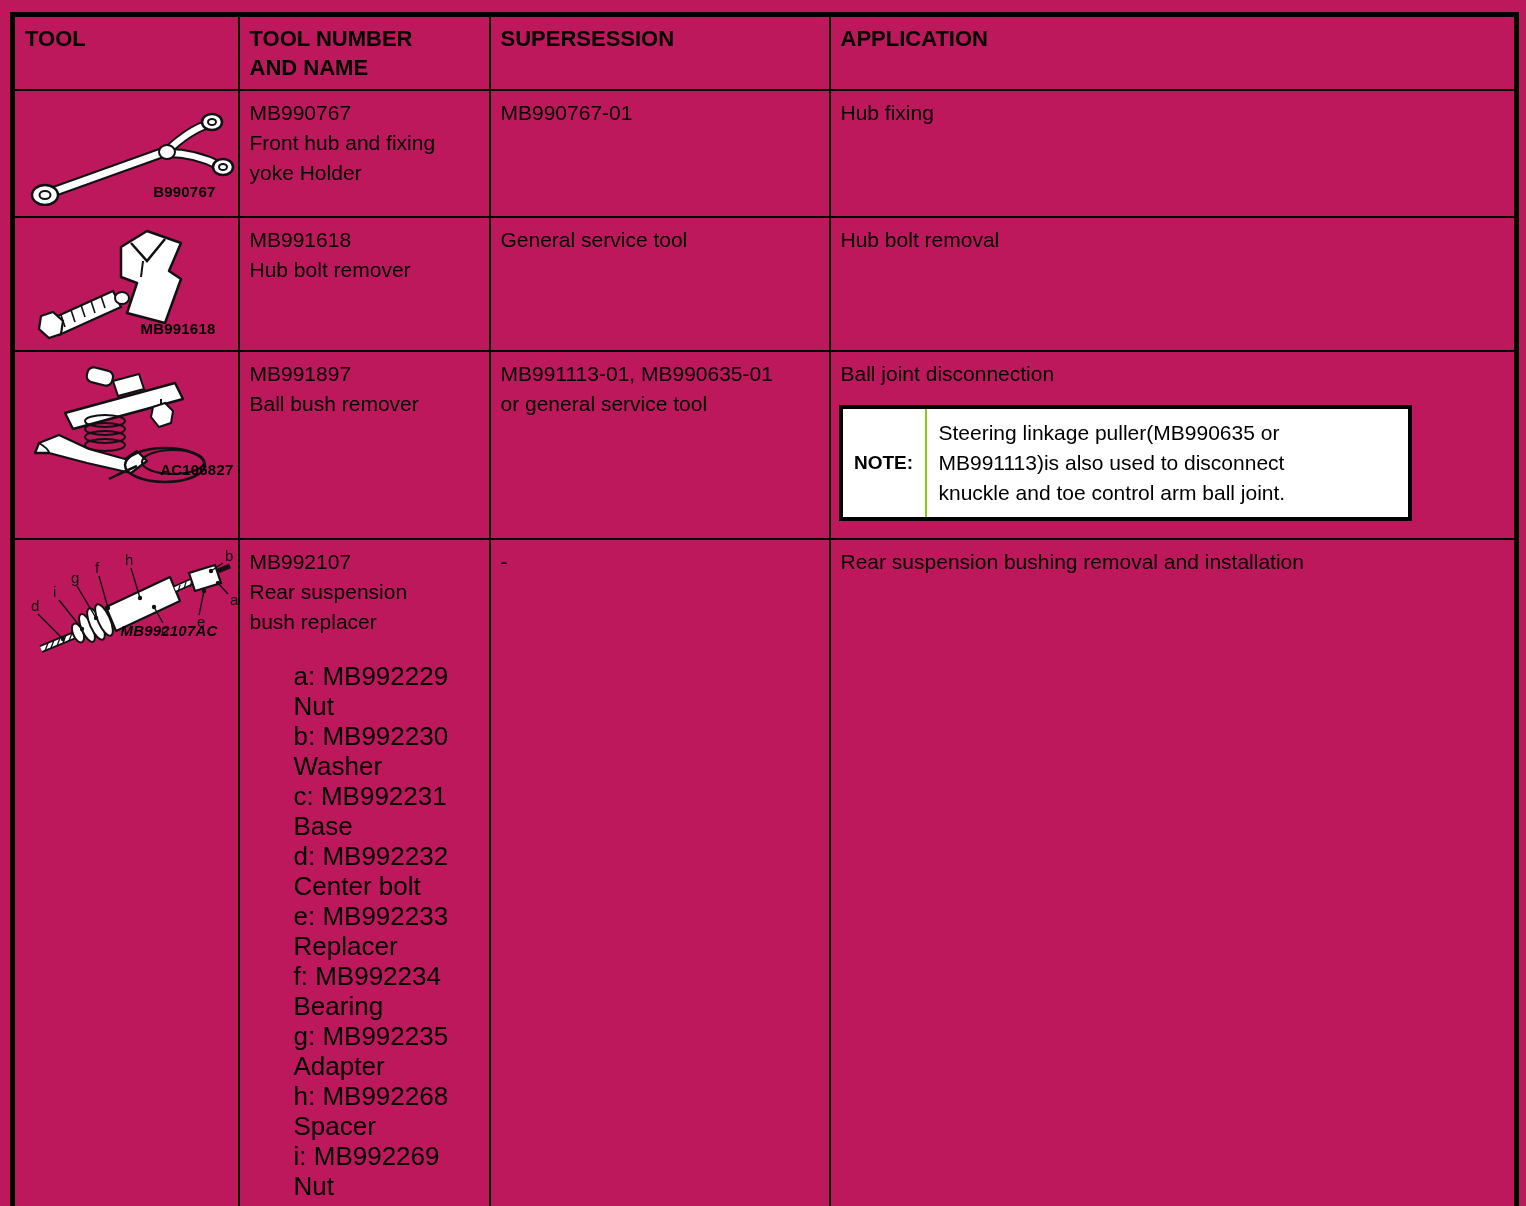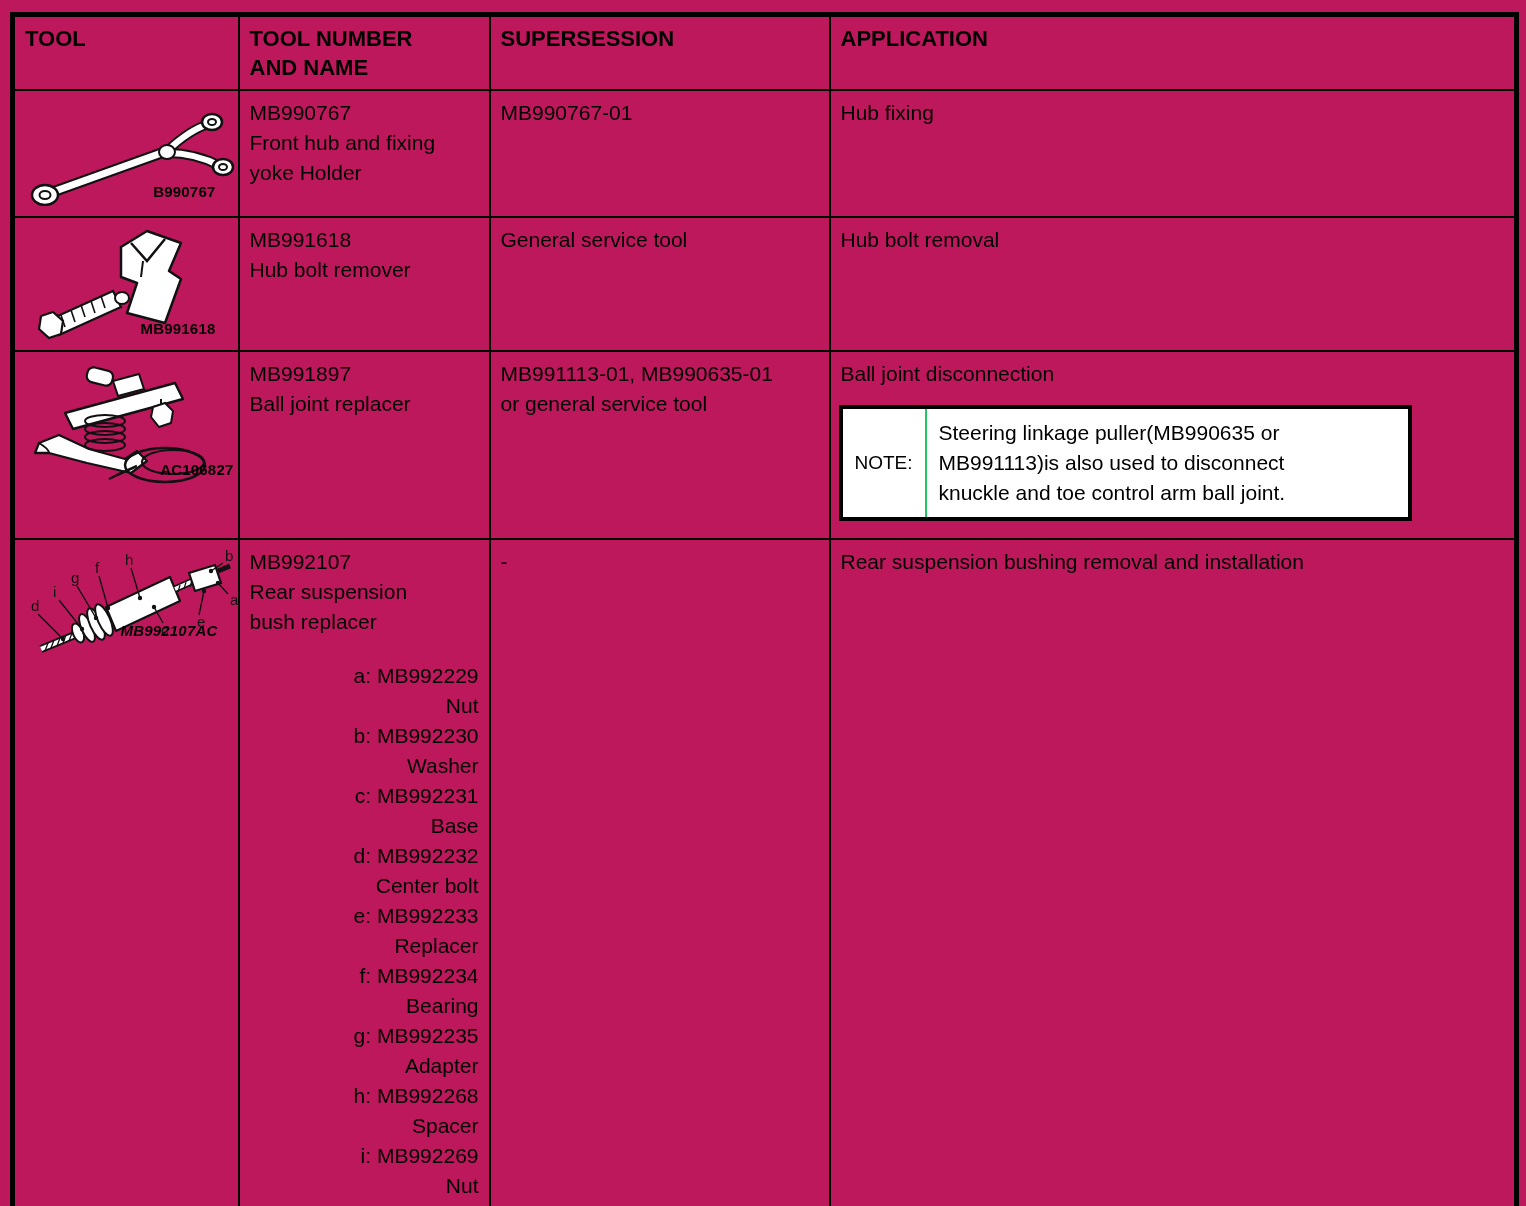--- a/index.html
+++ b/index.html
@@ -38,29 +38,29 @@
   }
   .cap-r1 { right:22px; bottom:9px; }
   .cap-r2 { right:22px; bottom:6px; }
   .cap-r3 { right:4px; top:103px;text-align:right; }
   .cap-r4 { right:20px; top:76px;font-style:italic; }
   .note-box {
     margin-top:16px; margin-left:-2px; width:573px;
     border:4px solid #000; display:flex; align-items:stretch; background:#fff;
   }
   .note-label {
-    width:84px; border-right:2px solid #22c55e; display:flex;
+    width:84px; border-right:2px solid #84cc16; display:flex;
     align-items:center; justify-content:center;
-    font-weight:normal; font-size:19px; flex:0 0 84px;
+    font-weight:bold; font-size:19px; flex:0 0 84px;
   }
   .note-text {
     padding:9px 10px 9px 12px; font-size:21px; line-height:30px; max-width:420px;
   }
   .component-list { margin-top:24px; padding-left:44px; }
-  .comp-line { font-size:21px; line-height:30px;text-align:right; }
+  .comp-line { font-size:26px; line-height:30px; }
   svg text { font-family:"Liberation Sans","DejaVu Sans",sans-serif; }
 </style>
 </head>
 <body>
 
 <div class="page">
   <table class="tools">
     <colgroup>
       <col class="c-tool">
         <col class="c-name">
@@ -149,21 +149,21 @@
           <polygon points="14,84 34,76 64,90 100,100 112,92 122,102 106,114 62,104 24,94 10,94" fill="#fff" stroke="#111" stroke-width="2.3" stroke-linejoin="round"></polygon>
           <path d="M14,84 q10,6 10,10" fill="none" stroke="#111" stroke-width="2"></path>
           <ellipse cx="140" cy="106" rx="40" ry="17" fill="none" stroke="#111" stroke-width="2.5"></ellipse>
           <ellipse cx="148" cy="103" rx="31" ry="12" fill="none" stroke="#111" stroke-width="2.2"></ellipse>
           <path d="M92,116 L112,107 M84,120 L92,116" stroke="#111" stroke-width="2.5" fill="none"></path>
         </svg>
         <span class="tool-caption cap-r3">AC106827</span>
       </td>
       <td>
         <div>MB991897</div>
-        <div>Ball joint replacer</div>
+        <div>Ball bush remover</div>
       </td>
       <td>
         <div class="sup-narrow">MB991113-01, MB990635-01 or general service tool</div>
       </td>
       <td>
         <div>Ball joint disconnection</div>
         <div class="note-box">
           <div class="note-label">NOTE:</div>
           <div class="note-text">Steering linkage puller(MB990635 or MB991113)is also used to disconnect knuckle and toe control arm ball joint.</div>
         </div>

